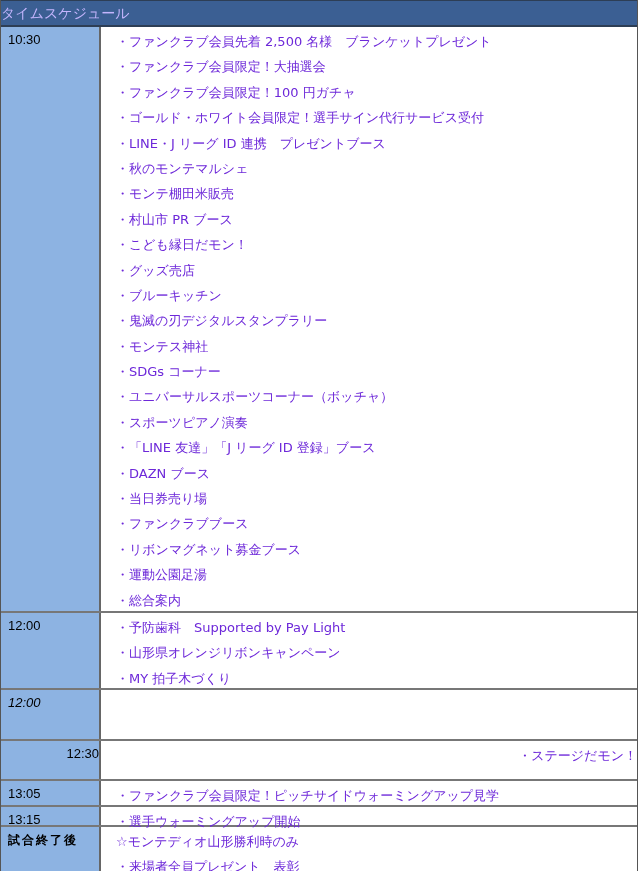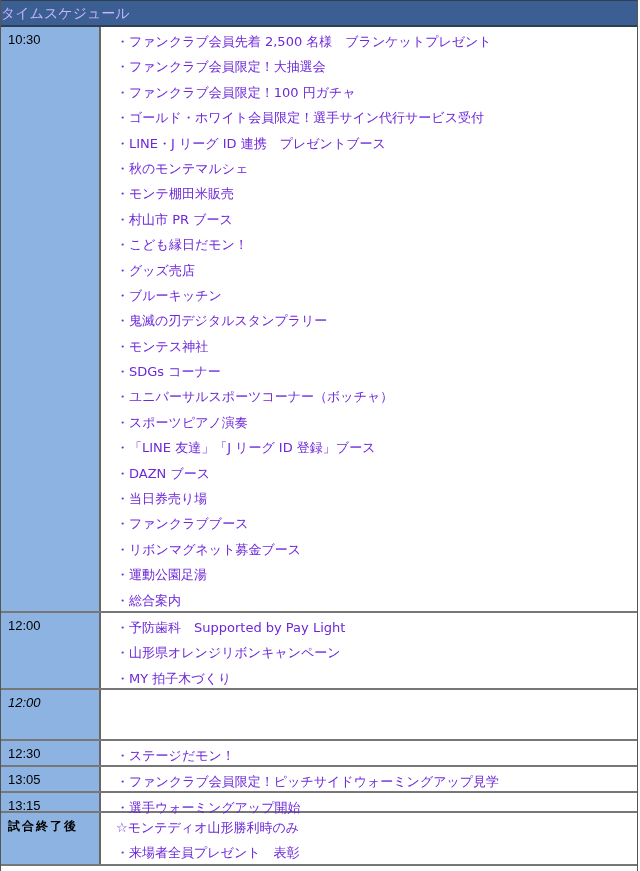--- a/index.html
+++ b/index.html
@@ -50,21 +50,21 @@
         <div class="time">12:00</div>
         <div class="items">
           <div class="item">・予防歯科　Supported by Pay Light</div>
           <div class="item">・山形県オレンジリボンキャンペーン</div>
           <div class="item">・MY 拍子木づくり</div>
         </div>
       </div>
       <div class="row" style="height: 51px; font-style: italic;">
         <div class="time">12:00</div>
       </div>
-      <div class="row" style="height: 26px;">
+      <div class="row" style="height: 40px; text-align: right;">
         <div class="time">12:30</div>
         <div class="items">
           <div class="item">・ステージだモン！</div>
         </div>
       </div>
       <div class="row" style="height: 26px;">
         <div class="time">13:05</div>
         <div class="items">
           <div class="item">・ファンクラブ会員限定！ピッチサイドウォーミングアップ見学</div>
         </div>

